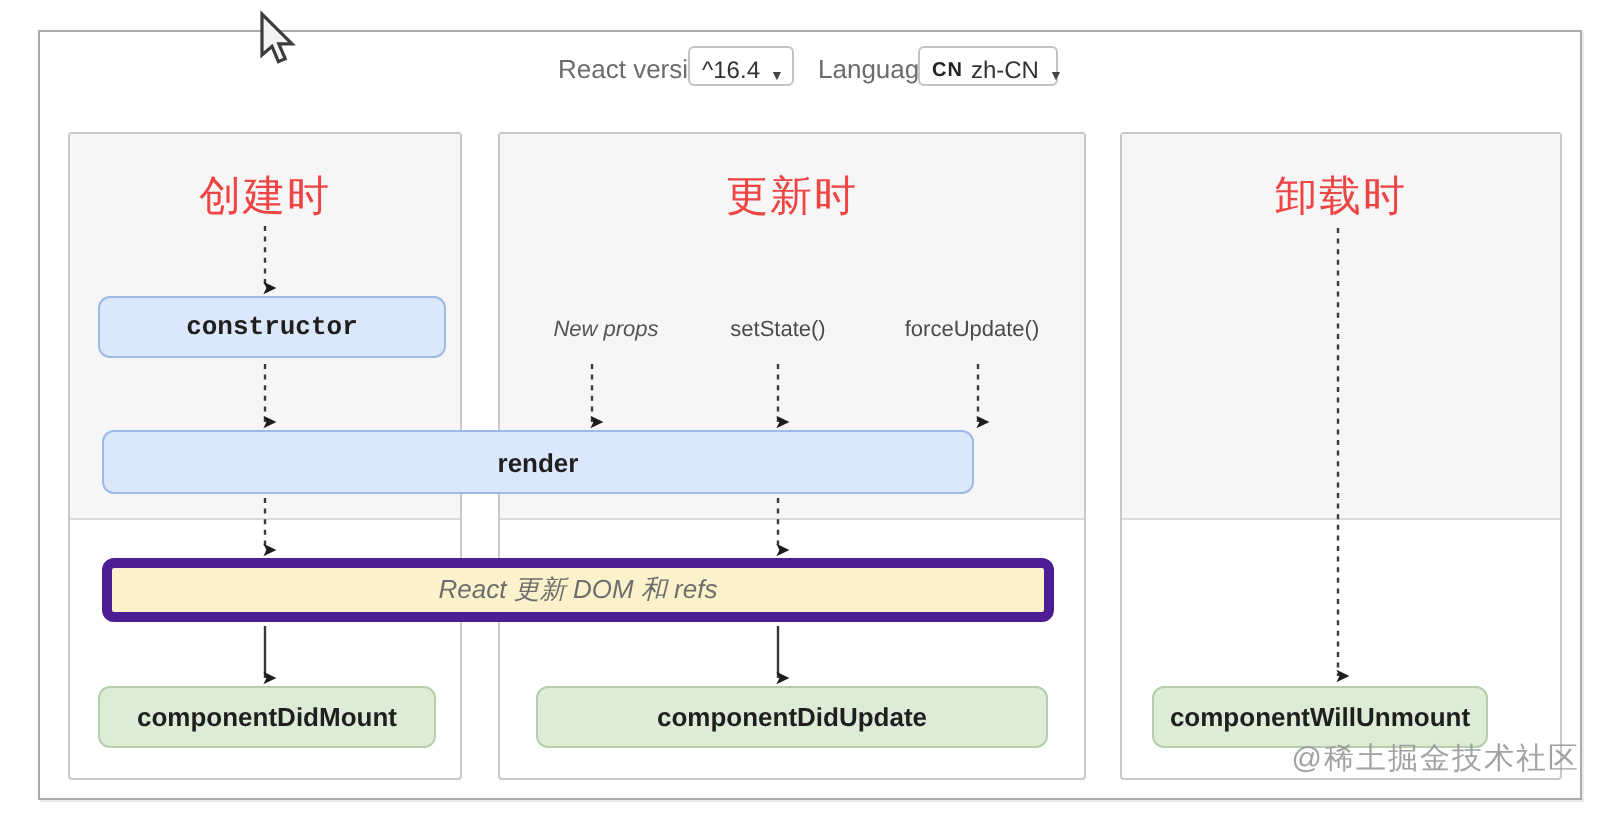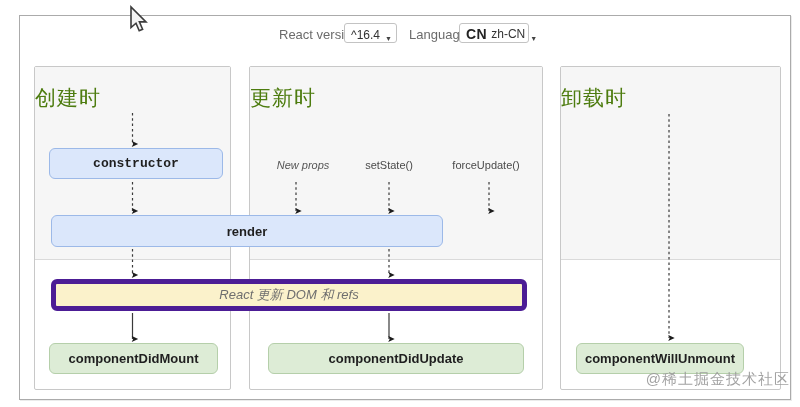--- a/index.html
+++ b/index.html
@@ -20,58 +20,58 @@
   .lbl-version{left:259px;}
   .lbl-language{left:389px;}
   .select{
     position:absolute;top:7px;height:20px;border:1px solid #c3c3c3;border-radius:3px;
     background:#fff;display:flex;align-items:flex-end;padding:0 6px;gap:5px;
     font-size:12px;color:#333;box-sizing:border-box;cursor:pointer;white-space:nowrap;
   }
   .sel-version{left:324px;width:53px;justify-content:space-between;}
   .sel-language{left:439px;width:70px;justify-content:space-between;}
   .caret{font-size:7px;color:#444;line-height:1;}
-  .flag{font-size:14px;font-weight:bold;color:#222;letter-spacing:.5px;}
+  .flag{font-size:10px;font-weight:bold;color:#222;letter-spacing:.5px;}
   .sel-inner{display:flex;align-items:center;gap:4px;}
   
   .panel{
     position:absolute;top:50px;height:324px;background:#fff;
     border:1px solid #c8c8c8;border-radius:2px;box-sizing:border-box;
   }
   .panel-mounting{left:14px;width:197px;}
   .panel-updating{left:229px;width:294px;}
   .panel-unmounting{left:540px;width:221px;}
   .phase-top{
     position:absolute;left:0;top:0;width:100%;height:193px;
     background:#f6f6f6;border-bottom:1px solid #dadada;box-sizing:border-box;
   }
   .panel-title{
-    position:absolute;top:17px;left:0;width:100%;
-    font-size:21px;color:#4d7c0f;letter-spacing:1px;
+    position:absolute;top:17px;left:0;width:100%;text-align:center;
+    font-size:21px;color:#ef4444;letter-spacing:1px;
   }
   
   .trigger{
     position:absolute;top:143px;transform:translateX(-50%);
     font-size:11px;color:#4a4a4a;white-space:nowrap;
   }
   .trigger.italic{font-style:italic;color:#555;}
   .trg-newprops{left:283px;}
   .trg-setstate{left:369px;}
   .trg-forceupdate{left:466px;}
   
   .box{
     position:absolute;box-sizing:border-box;border-radius:6px;
     display:flex;align-items:center;justify-content:center;
     font-size:13px;font-weight:bold;color:#1f1f1f;white-space:nowrap;
   }
   .box-blue{background:#dbe7fb;border:1px solid #9cb9e8;}
   .box-yellow{background:#fbf2cb;border:5px solid #4c1d95;font-weight:normal;font-style:italic;color:#6e6e6e;}
   .box-green{background:#ddecd6;border:1px solid #b5cfaa;}
   .box-constructor{left:29px;top:132px;width:174px;height:31px;font-family:Liberation Mono, monospace;}
-  .box-render{left:31px;top:199px;width:392px;height:32px;}
+  .box-render{left:31px;top:199px;width:436px;height:32px;}
   .box-reactdom{left:31px;top:263px;width:476px;height:32px;}
   .box-didmount{left:29px;top:327px;width:169px;height:31px;}
   .box-didupdate{left:248px;top:327px;width:256px;height:31px;}
   .box-willunmount{left:556px;top:327px;width:168px;height:31px;}
   
   .arrows{position:absolute;left:0;top:0;pointer-events:none;}
   
   .cursor{position:absolute;left:127px;top:5px;width:24px;height:30px;z-index:20;}
   
   .watermark{

